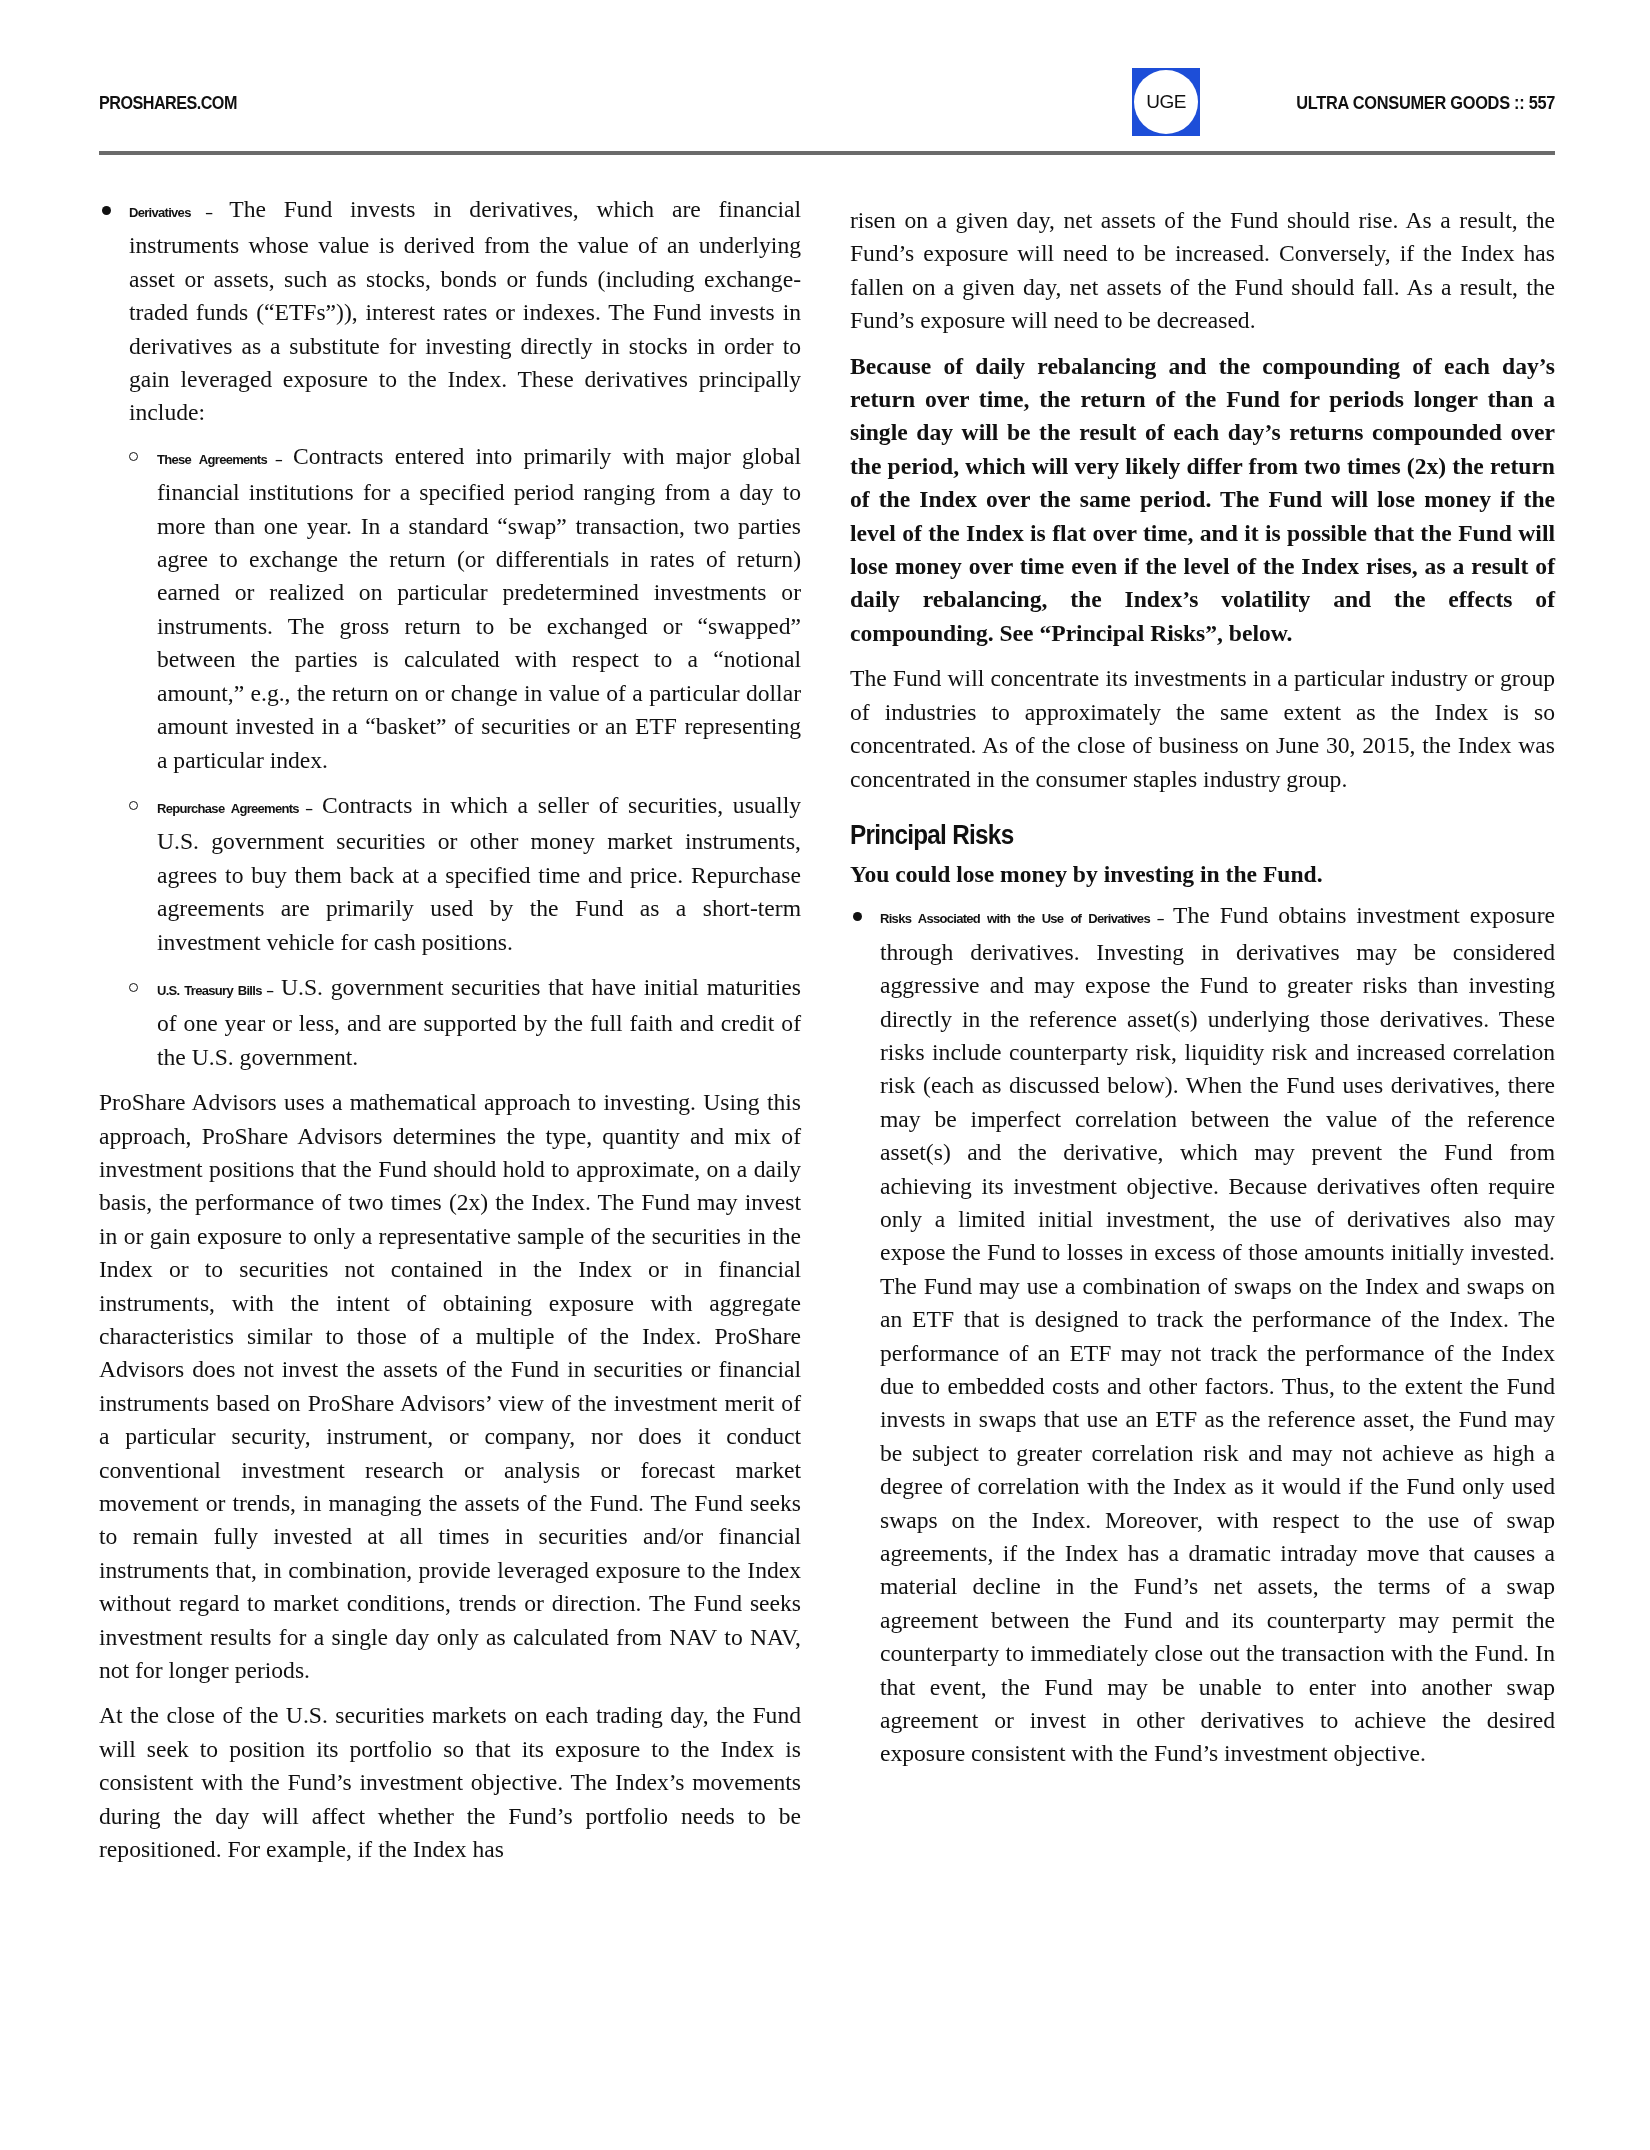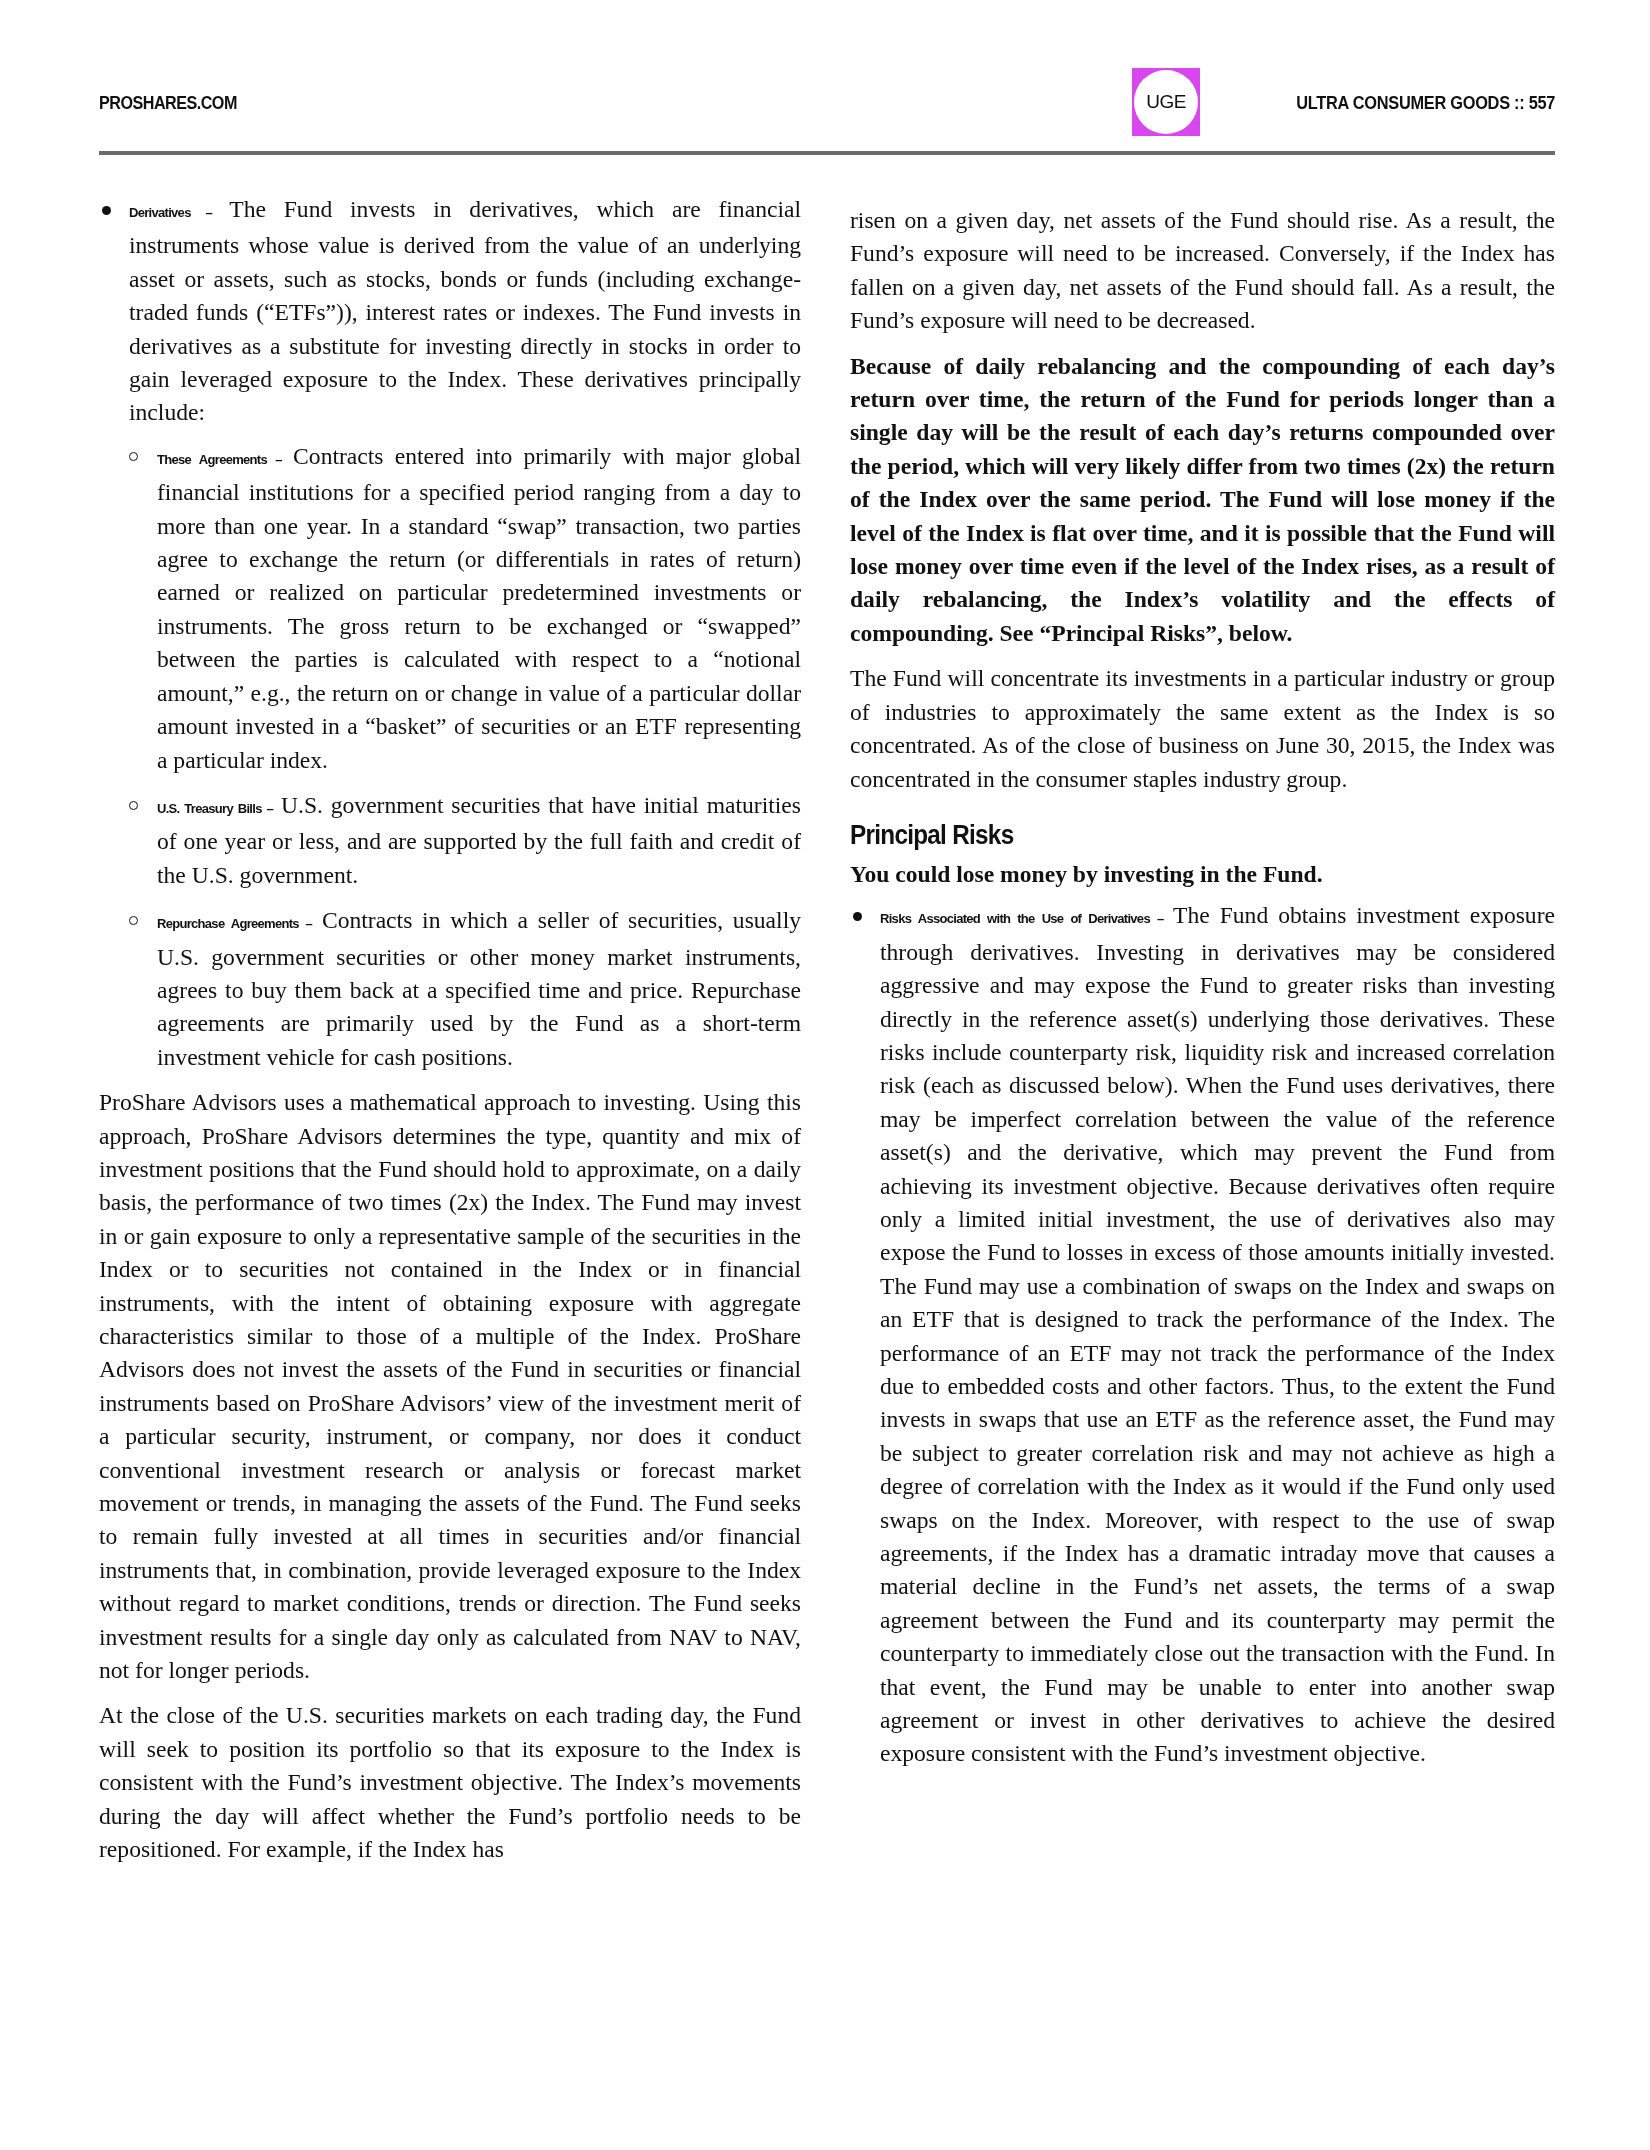--- a/index.html
+++ b/index.html
@@ -4,21 +4,21 @@
 <style>
   html, body { margin: 0; padding: 0; background: #ffffff; }
   body { width: 1650px; height: 2150px; position: relative; overflow: hidden; color: #111; }
   .page { position: absolute; left: 0; top: 0; width: 1650px; height: 2150px; }
   .hdr-left {
     position: absolute; left: 99px; top: 92px;
     font-family: "Liberation Sans", sans-serif; font-weight: bold; font-size: 19px;
     letter-spacing: -0.6px; transform: scaleX(0.85); transform-origin: left center; color: #111;
   }
   .badge {
-    position: absolute; left: 1132px; top: 68px; width: 68px; height: 68px; background: #d946ef;
+    position: absolute; left: 1132px; top: 68px; width: 68px; height: 68px; background: #1d4ed8;
     display: flex; align-items: center; justify-content: center;
   }
   .badge-circle {
     width: 64px; height: 64px; border-radius: 50%; background: #fff;
     display: flex; align-items: center; justify-content: center;
     font-family: "Liberation Sans", sans-serif; font-size: 19px; color: #111; letter-spacing: -0.5px;
   }
   .hdr-right {
     position: absolute; right: 95px; top: 92px;
     font-family: "Liberation Sans", sans-serif; font-weight: bold; font-size: 19px; color: #111;
@@ -64,26 +64,26 @@
   <div class="col col-left">
     <div class="bullet">
       <span class="lead">Derivatives –</span>
       <span>The Fund invests in derivatives, which are financial instruments whose value is derived from the value of an underlying asset or assets, such as stocks, bonds or funds (including exchange-traded funds (“ETFs”)), interest rates or indexes. The Fund invests in derivatives as a substitute for investing directly in stocks in order to gain leveraged exposure to the Index. These derivatives principally include:</span>
     </div>
     <div class="sub">
       <span class="lead">These Agreements –</span>
       <span>Contracts entered into primarily with major global financial institutions for a specified period ranging from a day to more than one year. In a standard “swap” transaction, two parties agree to exchange the return (or differentials in rates of return) earned or realized on particular predetermined investments or instruments. The gross return to be exchanged or “swapped” between the parties is calculated with respect to a “notional amount,” e.g., the return on or change in value of a particular dollar amount invested in a “basket” of securities or an ETF representing a particular index.</span>
     </div>
     <div class="sub">
+      <span class="lead">Repurchase Agreements –</span>
+      <span>Contracts in which a seller of securities, usually U.S. government securities or other money market instruments, agrees to buy them back at a specified time and price. Repurchase agreements are primarily used by the Fund as a short-term investment vehicle for cash positions.</span>
+    </div>
+    <div class="sub">
       <span class="lead">U.S. Treasury Bills –</span>
       <span>U.S. government securities that have initial maturities of one year or less, and are supported by the full faith and credit of the U.S. government.</span>
-    </div>
-    <div class="sub">
-      <span class="lead">Repurchase Agreements –</span>
-      <span>Contracts in which a seller of securities, usually U.S. government securities or other money market instruments, agrees to buy them back at a specified time and price. Repurchase agreements are primarily used by the Fund as a short-term investment vehicle for cash positions.</span>
     </div>
     <p>ProShare Advisors uses a mathematical approach to investing. Using this approach, ProShare Advisors determines the type, quantity and mix of investment positions that the Fund should hold to approximate, on a daily basis, the performance of two times (2x) the Index. The Fund may invest in or gain exposure to only a representative sample of the securities in the Index or to securities not contained in the Index or in financial instruments, with the intent of obtaining exposure with aggregate characteristics similar to those of a multiple of the Index. ProShare Advisors does not invest the assets of the Fund in securities or financial instruments based on ProShare Advisors’ view of the investment merit of a particular security, instrument, or company, nor does it conduct conventional investment research or analysis or forecast market movement or trends, in managing the assets of the Fund. The Fund seeks to remain fully invested at all times in securities and/or financial instruments that, in combination, provide leveraged exposure to the Index without regard to market conditions, trends or direction. The Fund seeks investment results for a single day only as calculated from NAV to NAV, not for longer periods.</p>
     <p>At the close of the U.S. securities markets on each trading day, the Fund will seek to position its portfolio so that its exposure to the Index is consistent with the Fund’s investment objective. The Index’s movements during the day will affect whether the Fund’s portfolio needs to be repositioned. For example, if the Index has</p>
   </div>
 
   <div class="col col-right">
     <p>risen on a given day, net assets of the Fund should rise. As a result, the Fund’s exposure will need to be increased. Conversely, if the Index has fallen on a given day, net assets of the Fund should fall. As a result, the Fund’s exposure will need to be decreased.</p>
     <p class="bold">Because of daily rebalancing and the compounding of each day’s return over time, the return of the Fund for periods longer than a single day will be the result of each day’s returns compounded over the period, which will very likely differ from two times (2x) the return of the Index over the same period. The Fund will lose money if the level of the Index is flat over time, and it is possible that the Fund will lose money over time even if the level of the Index rises, as a result of daily rebalancing, the Index’s volatility and the effects of compounding. See “Principal Risks”, below.</p>
     <p>The Fund will concentrate its investments in a particular industry or group of industries to approximately the same extent as the Index is so concentrated. As of the close of business on June 30, 2015, the Index was concentrated in the consumer staples industry group.</p>
     <div class="h2">Principal Risks</div>

